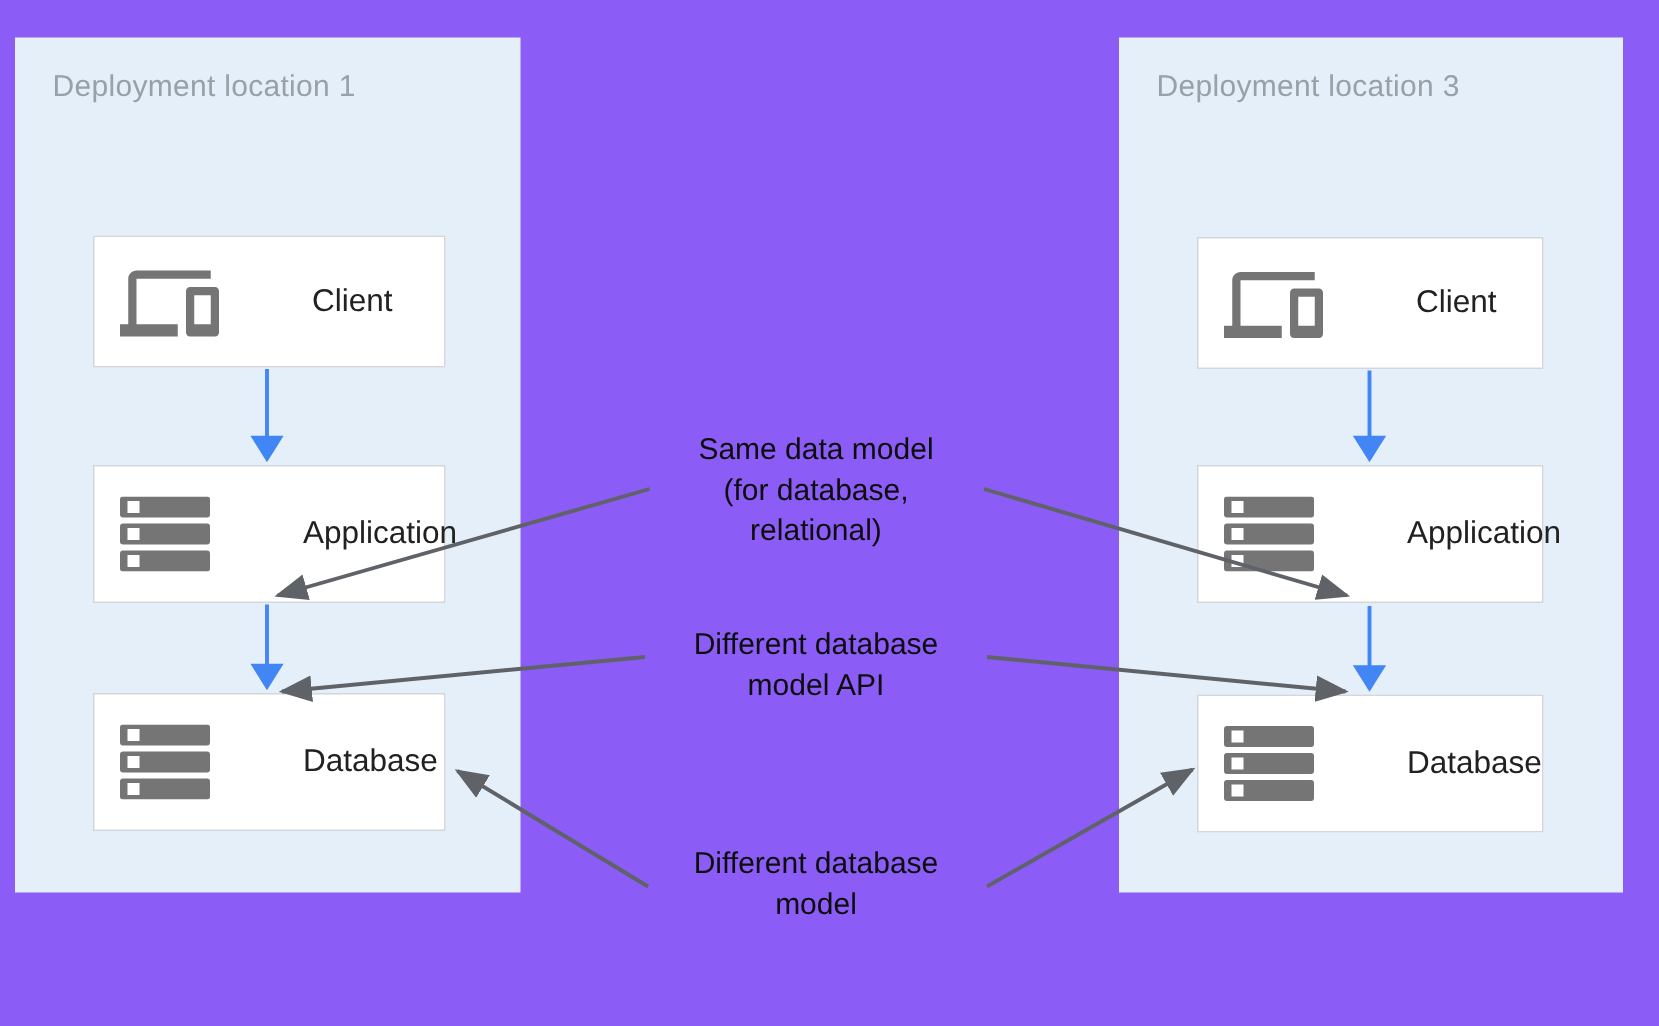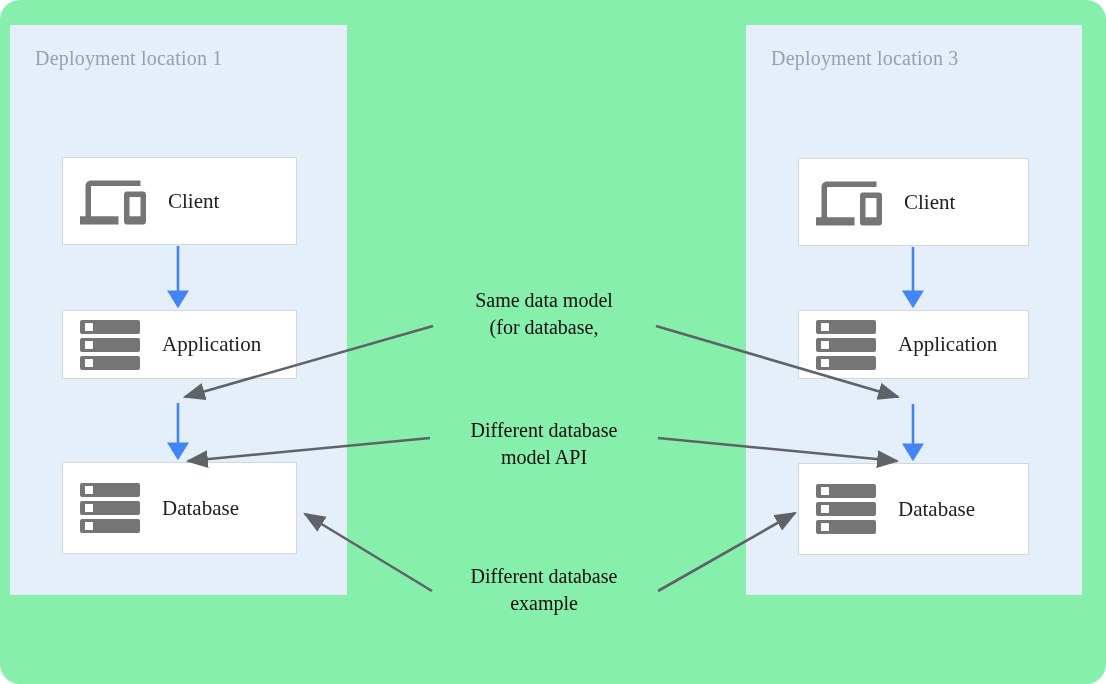--- a/index.html
+++ b/index.html
@@ -1,23 +1,22 @@
 <!DOCTYPE html>
 <html><head>
 <meta charset="utf-8">
 <style>
   html, body { margin: 0; padding: 0; background: #ffffff; }
   #stage {
     position: relative;
     width: 1106px;
     height: 684px;
-    background: #86efac;
-    font-family: Liberation Serif, serif;
+    background: #8b5cf6;
+    font-family: Liberation Sans, sans-serif;
     overflow: hidden;
-    border-radius: 20px;
   }
 
   .panel {
     position: absolute;
     top: 25px;
     height: 570px;
     background: #e5effa;
   }
   .panel-1 { left: 10px;  width: 337px; }
   .panel-2 { left: 746px; width: 336px; }
@@ -32,25 +31,26 @@
     white-space: nowrap;
   }
 
   .node-box {
     position: absolute;
     background: #ffffff;
     border: 1px solid #d3d6da;
     box-sizing: border-box;
     display: flex;
     align-items: center;
+    gap: 40px;
   }
   .col-left  .node-box { left: 62px;  width: 235px; }
   .col-right .node-box { left: 798px; width: 231px; }
   .node-client   { top: 157px; height: 88px; }
-  .node-app      { top: 310px; height: 69px; }
+  .node-app      { top: 310px; height: 92px; }
   .node-db       { top: 462px; height: 92px; }
   .col-right .node-client { top: 158px; }
   .col-right .node-app    { top: 310px; }
   .col-right .node-db     { top: 463px; }
 
   .node-icon {
     margin-left: 17px;
     margin-right: 22px;
     display: flex;
     align-items: center;
@@ -185,28 +185,29 @@
           </g>
         </svg>
       </span>
       <span class="node-label">Database</span>
     </div>
   </div>
 
   <div class="annotation annotation-1">
     <div>Same data model</div>
     <div>(for database,</div>
+    <div>relational)</div>
   </div>
   <div class="annotation annotation-2">
     <div>Different database</div>
     <div>model API</div>
   </div>
   <div class="annotation annotation-3">
     <div>Different database</div>
-    <div>example</div>
+    <div>model</div>
   </div>
 
   <svg id="arrow-layer">
     <defs>
       <marker id="head-blue" viewBox="0 0 8 10" refX="7" refY="5" markerWidth="7" markerHeight="8.5" orient="auto" markerUnits="strokeWidth">
         <path d="M0,0 L8,5 L0,10 z" fill="#4285f4"></path>
       </marker>
       <marker id="head-gray" viewBox="0 0 10 8" refX="9" refY="4" markerWidth="8.5" markerHeight="7" orient="auto" markerUnits="strokeWidth">
         <path d="M0,0 L10,4 L0,8 z" fill="#5f6368"></path>
       </marker>

